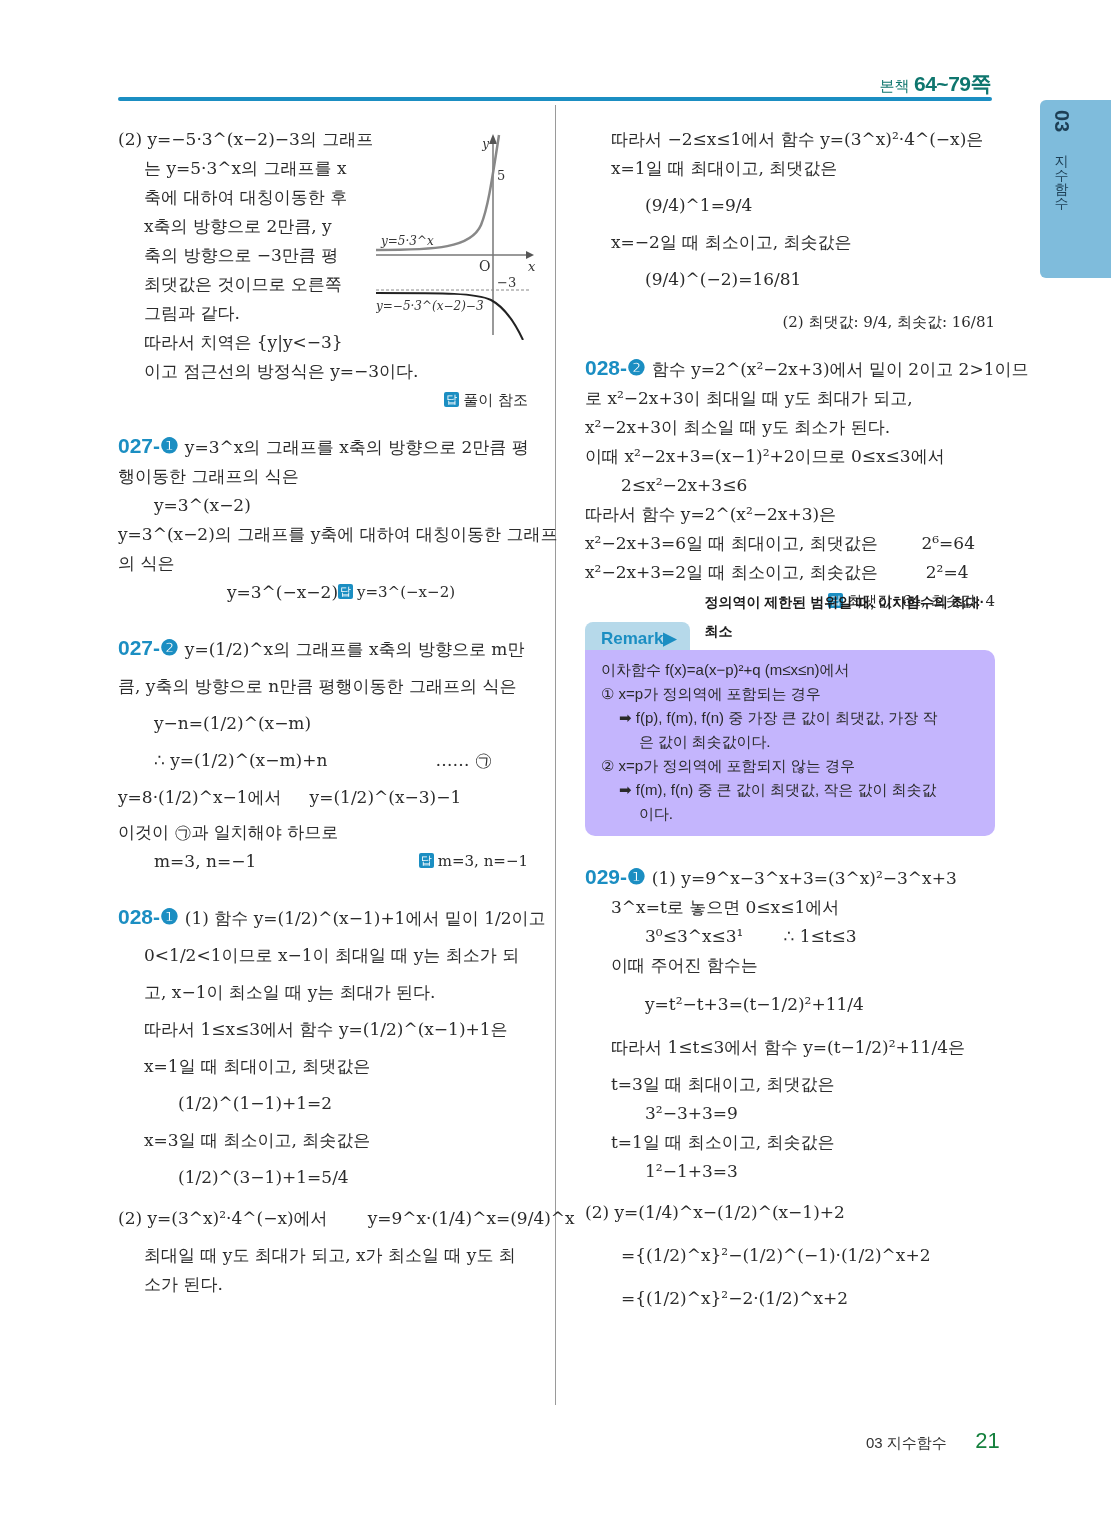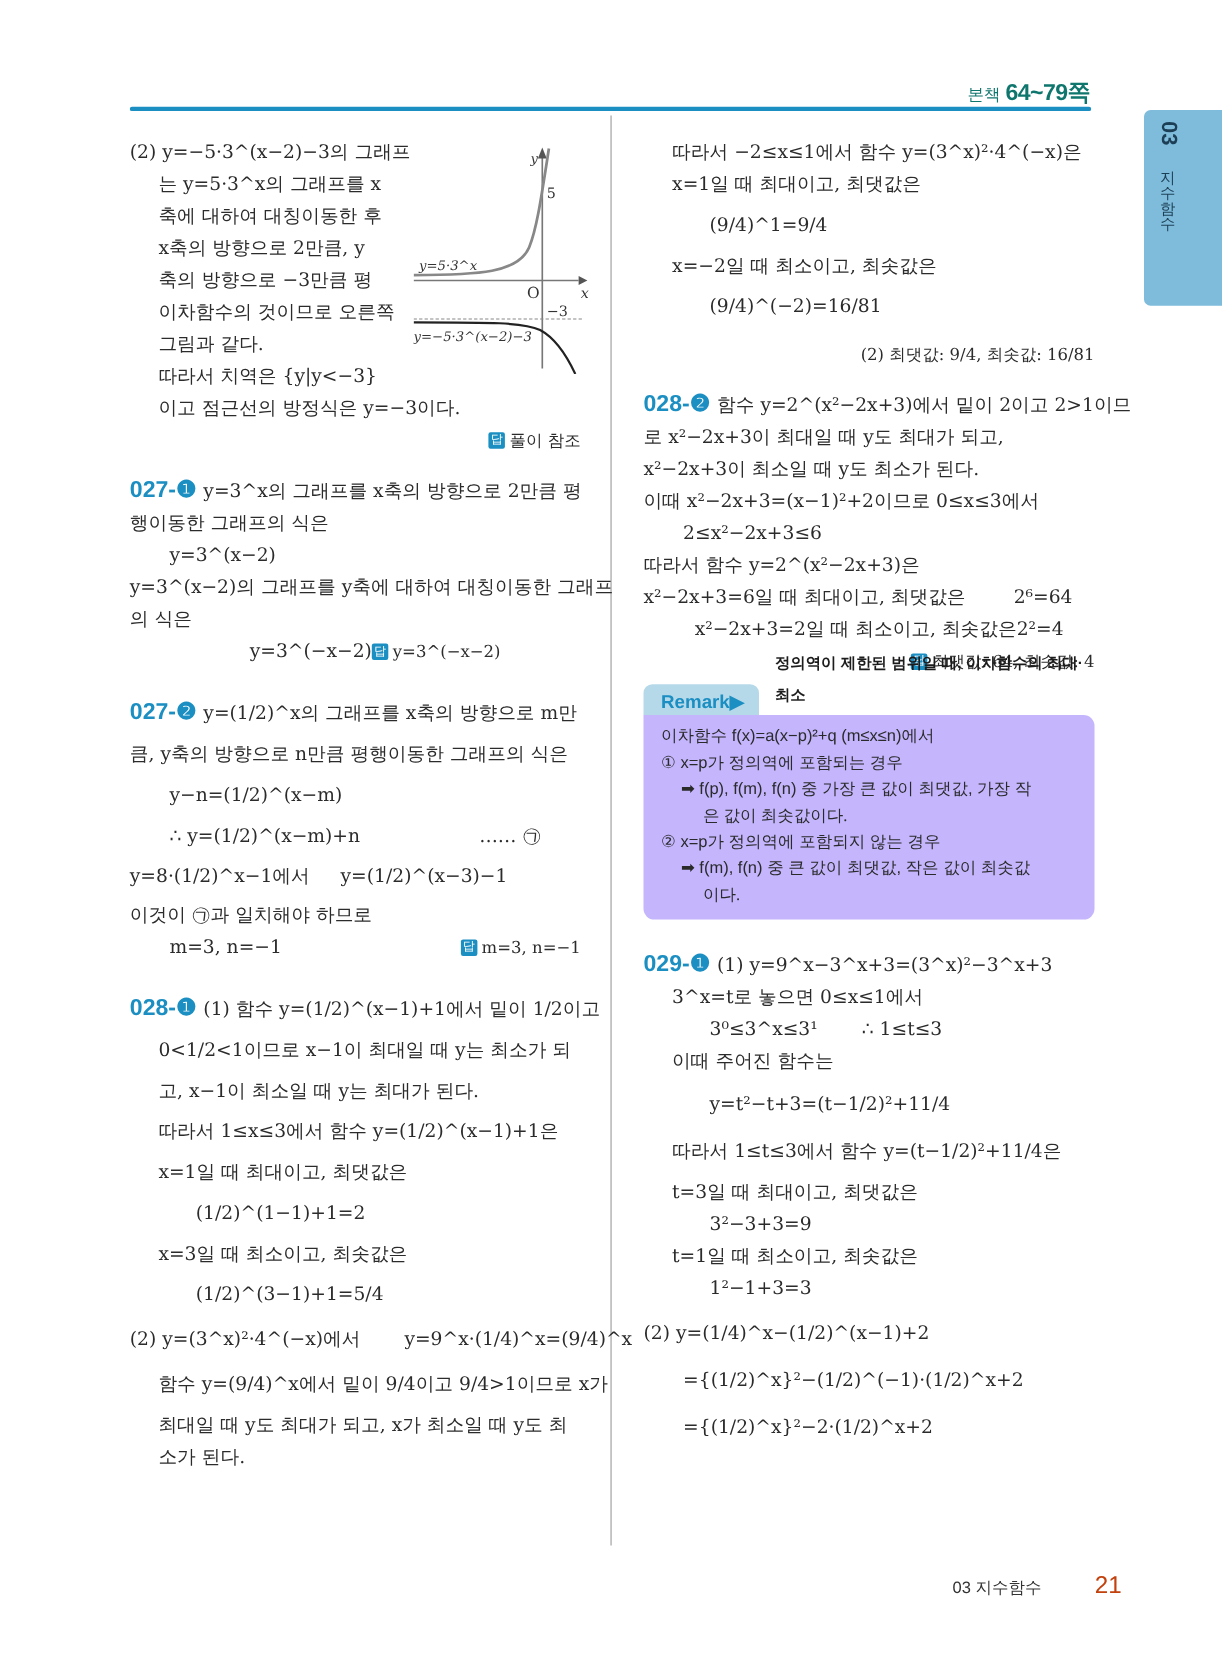--- a/index.html
+++ b/index.html
@@ -56,21 +56,21 @@
   .remark-title { font-family: "Liberation Sans", sans-serif; font-weight: bold; font-size: 14px; margin-left: 14px; padding-bottom: 4px; color: #1c1c1c; }
   .remark-box {
     background: #c4b5fd; border-radius: 0 10px 10px 10px; padding: 8px 16px 10px 16px;
     font-family: "Liberation Sans", sans-serif; font-size: 15px; line-height: 24px; color: #2a2a2a;
   }
   .remark-box .sub { padding-left: 18px; }
   .remark-box .sub2 { padding-left: 38px; font-family: Liberation Serif, serif; }
 
   .footer { position: absolute; left: 866px; top: 1428px; font-family: "Liberation Sans", sans-serif; }
   .footer .chap { font-size: 15px; color: #333; }
-  .footer .pg { font-size: 22px; margin-left: 44px; color: #c2410c; }
+  .footer .pg { font-size: 22px; margin-left: 24px; color: #15803d; }
 </style>
 </head>
 <body>
 
 <div class="page-ref">
   <span class="lbl">본책</span>
   <span class="num">64~79쪽</span>
 </div>
 <div class="header-rule"></div>
 
@@ -84,21 +84,21 @@
 <div class="col-divider"></div>
 
 <div class="col col-left">
 
   <section style="position:relative;">
     <div class="ln">(2) y=−5·3^(x−2)−3의 그래프</div>
     <div class="ln ind1">는 y=5·3^x의 그래프를 x</div>
     <div class="ln ind1">축에 대하여 대칭이동한 후</div>
     <div class="ln ind1">x축의 방향으로 2만큼, y</div>
     <div class="ln ind1">축의 방향으로 −3만큼 평</div>
-    <div class="ln ind1">이차함수의 것이므로 오른쪽</div>
+    <div class="ln ind1">최댓값은 것이므로 오른쪽</div>
     <div class="ln ind1">그림과 같다.</div>
     <div class="ln ind1">따라서 치역은 {y|y&lt;−3}</div>
     <div class="ln ind1">이고 점근선의 방정식은 y=−3이다.</div>
     <div class="ln right ans-line">
       <span class="ans-badge">답</span><span>풀이 참조</span>
     </div>
 
     <svg class="graph" viewBox="0 0 160 210">
       <line x1="0" y1="125" x2="150" y2="125" stroke="#777" stroke-width="1.5"></line>
       <polygon points="150,121 158,125 150,129" fill="#555"></polygon>
@@ -160,21 +160,20 @@
     <div class="ln ind1" style="margin-top:8px">고, x−1이 최소일 때 y는 최대가 된다.</div>
     <div class="ln ind1" style="margin-top:8px">따라서 1≤x≤3에서 함수 y=(1/2)^(x−1)+1은</div>
     <div class="ln ind1" style="margin-top:8px">x=1일 때 최대이고, 최댓값은</div>
     <div class="ln ind3" style="margin-top:8px">(1/2)^(1−1)+1=2</div>
     <div class="ln ind1" style="margin-top:8px">x=3일 때 최소이고, 최솟값은</div>
     <div class="ln ind3" style="margin-top:8px">(1/2)^(3−1)+1=5/4</div>
     <div class="ln" style="margin-top:12px;display:flex;gap:40px;">
       <span>(2) y=(3^x)²·4^(−x)에서</span>
       <span>y=9^x·(1/4)^x=(9/4)^x</span>
     </div>
-    <div class="ln ind1" style="margin-top:12px">함수 y=(9/4)^x에서 밑이 9/4이고 9/4&gt;1이므로 x가</div>
     <div class="ln ind1" style="margin-top:8px">최대일 때 y도 최대가 되고, x가 최소일 때 y도 최</div>
     <div class="ln ind1">소가 된다.</div>
   </section>
 </div>
 
 <div class="col col-right">
 
   <section>
     <div class="ln ind1">따라서 −2≤x≤1에서 함수 y=(3^x)²·4^(−x)은</div>
     <div class="ln ind1">x=1일 때 최대이고, 최댓값은</div>
@@ -190,21 +189,21 @@
     <div class="ln"><span class="pid">028-❷</span><span>함수 y=2^(x²−2x+3)에서 밑이 2이고 2&gt;1이므</span></div>
     <div class="ln">로 x²−2x+3이 최대일 때 y도 최대가 되고,</div>
     <div class="ln">x²−2x+3이 최소일 때 y도 최소가 된다.</div>
     <div class="ln">이때 x²−2x+3=(x−1)²+2이므로 0≤x≤3에서</div>
     <div class="ln ind2">2≤x²−2x+3≤6</div>
     <div class="ln">따라서 함수 y=2^(x²−2x+3)은</div>
     <div class="ln" style="display:flex;justify-content:space-between;padding-right:20px;">
       <span>x²−2x+3=6일 때 최대이고, 최댓값은</span>
       <span>2⁶=64</span>
     </div>
-    <div class="ln" style="display:flex;justify-content:flex-end;padding-right:28px;">
+    <div class="ln" style="display:flex;justify-content:flex-start;padding-right:28px;gap:48px;">
       <span>x²−2x+3=2일 때 최소이고, 최솟값은</span>
       <span>2²=4</span>
     </div>
     <div class="ln right ans-line">
       <span class="ans-badge">답</span><span>최댓값: 64, 최솟값: 4</span>
     </div>
   </section>
 
   <div class="remark-wrap">
     <div class="remark-head">

